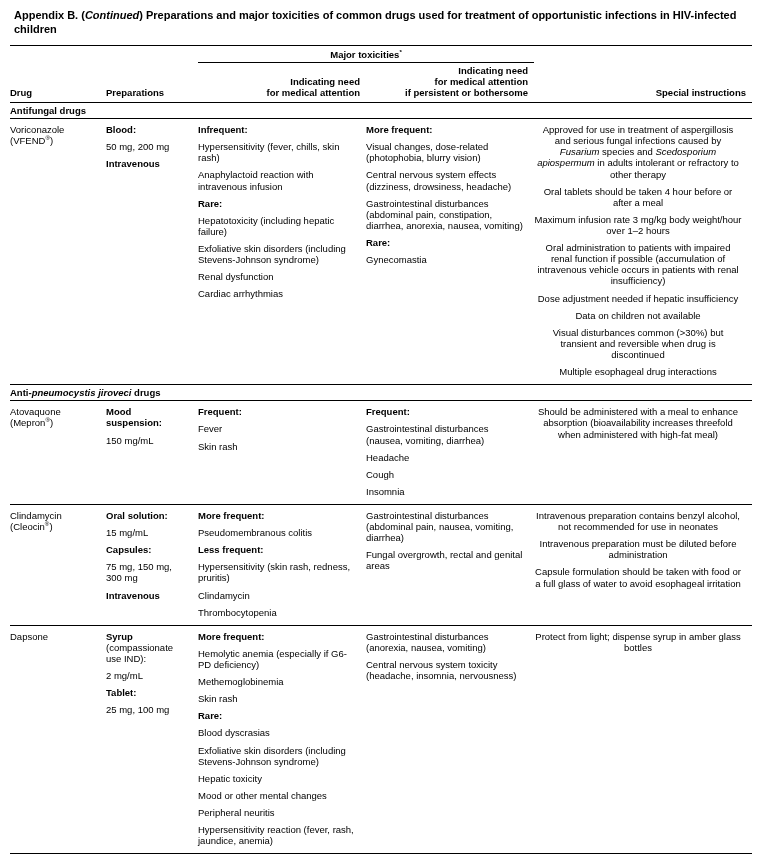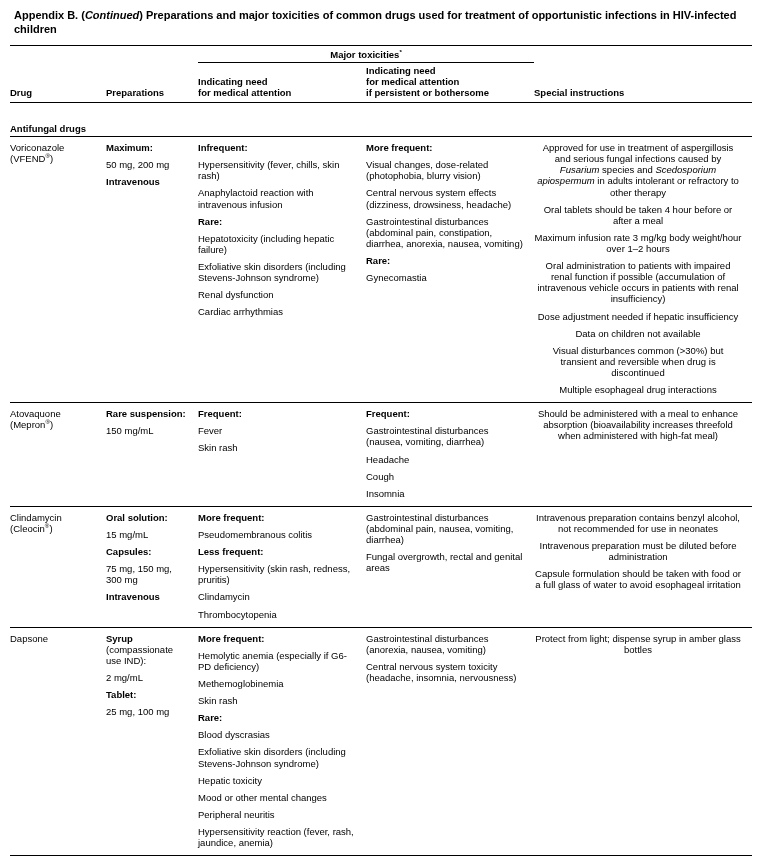--- a/index.html
+++ b/index.html
@@ -9,23 +9,23 @@
   .title { font-size: 11px; font-weight: bold; line-height: 1.3; margin: 0 0 8px 4px; width: 742px; }
   table.apx { width: 742px; border-collapse: collapse; table-layout: fixed;
               border-top: 1px solid #000; }
   td, th { font-size: 9.5px; line-height: 1.17; vertical-align: top; text-align: left;
            padding: 4px 10px 6px 0; overflow-wrap: break-word; }
   
   tr.tox-row td { padding: 3px 0 2px 0; }
   td.tox-cell { text-align: center; font-weight: bold; border-bottom: 1px solid #000; }
   tr.colheads th { font-weight: bold; vertical-align: bottom; border-bottom: 1px solid #000;
                    padding: 2px 6px 4px 0; }
-  th.ctr { text-align: left; white-space: pre-line; }
+  th.ctr { text-align: right; white-space: pre-line; }
   
-  tr.section-row td { border-bottom: 1px solid #000; padding: 20px 0 2px 0; }
+  tr.section-row td { border-bottom: 1px solid #000; padding: 2px 0 2px 0; }
   tr.drug-row td { border-bottom: 1px solid #000; padding: 5px 10px 7px 0; }
   td.last-col { padding-right: 2px; text-align: center; }
   .para { margin: 0 0 6px 0; }
   .para:last-child { margin-bottom: 0; }
   .b { font-weight: bold; }
   .i { font-style: italic; }
   sup { font-size: 0.65em; line-height: 0; }
 </style>
 </head>
 <body>
@@ -60,21 +60,21 @@
     </thead>
     <tbody id="table-body">
         <tr class="section-row">
           <td colspan="5"><span class="b">Antifungal drugs</span></td>
         </tr>
         <tr class="drug-row">
           <td>
             <div class="para"><span>Voriconazole (VFEND</span><sup>®</sup><span>)</span></div>
           </td>
           <td>
-            <div class="para"><span class="b">Maximum:</span></div>
+            <div class="para"><span class="b">Blood:</span></div>
             <div class="para"><span>50 mg, 200 mg</span></div>
             <div class="para"><span class="b">Intravenous</span></div>
           </td>
           <td>
             <div class="para"><span class="b">Infrequent:</span></div>
             <div class="para"><span>Hypersensitivity (fever, chills, skin rash)</span></div>
             <div class="para"><span>Anaphylactoid reaction with intravenous infusion</span></div>
             <div class="para"><span class="b">Rare:</span></div>
             <div class="para"><span>Hepatotoxicity (including hepatic failure)</span></div>
             <div class="para"><span>Exfoliative skin disorders (including Stevens-Johnson syndrome)</span></div>
@@ -93,26 +93,29 @@
             <div class="para"><span>Approved for use in treatment of aspergillosis and serious fungal infections caused by </span><span class="i">Fusarium</span><span> species and </span><span class="i">Scedosporium apiospermum</span><span> in adults intolerant or refractory to other therapy</span></div>
             <div class="para"><span>Oral tablets should be taken 4 hour before or after a meal</span></div>
             <div class="para"><span>Maximum infusion rate 3 mg/kg body weight/hour over 1–2 hours</span></div>
             <div class="para"><span>Oral administration to patients with impaired renal function if possible (accumulation of intravenous vehicle occurs in patients with renal insufficiency)</span></div>
             <div class="para"><span>Dose adjustment needed if hepatic insufficiency</span></div>
             <div class="para"><span>Data on children not available</span></div>
             <div class="para"><span>Visual disturbances common (&gt;30%) but transient and reversible when drug is discontinued</span></div>
             <div class="para"><span>Multiple esophageal drug interactions</span></div>
           </td>
         </tr>
+        <tr class="section-row">
+          <td colspan="5"><span class="b">Anti-</span><span class="b i">pneumocystis jiroveci</span><span class="b"> drugs</span></td>
+        </tr>
         <tr class="drug-row">
           <td>
             <div class="para"><span>Atovaquone (Mepron</span><sup>®</sup><span>)</span></div>
           </td>
           <td>
-            <div class="para"><span class="b">Rare suspension:</span></div>
+            <div class="para"><span class="b">Mood suspension:</span></div>
             <div class="para"><span>150 mg/mL</span></div>
           </td>
           <td>
             <div class="para"><span class="b">Frequent:</span></div>
             <div class="para"><span>Fever</span></div>
             <div class="para"><span>Skin rash</span></div>
           </td>
           <td>
             <div class="para"><span class="b">Frequent:</span></div>
             <div class="para"><span>Gastrointestinal disturbances (nausea, vomiting, diarrhea)</span></div>

